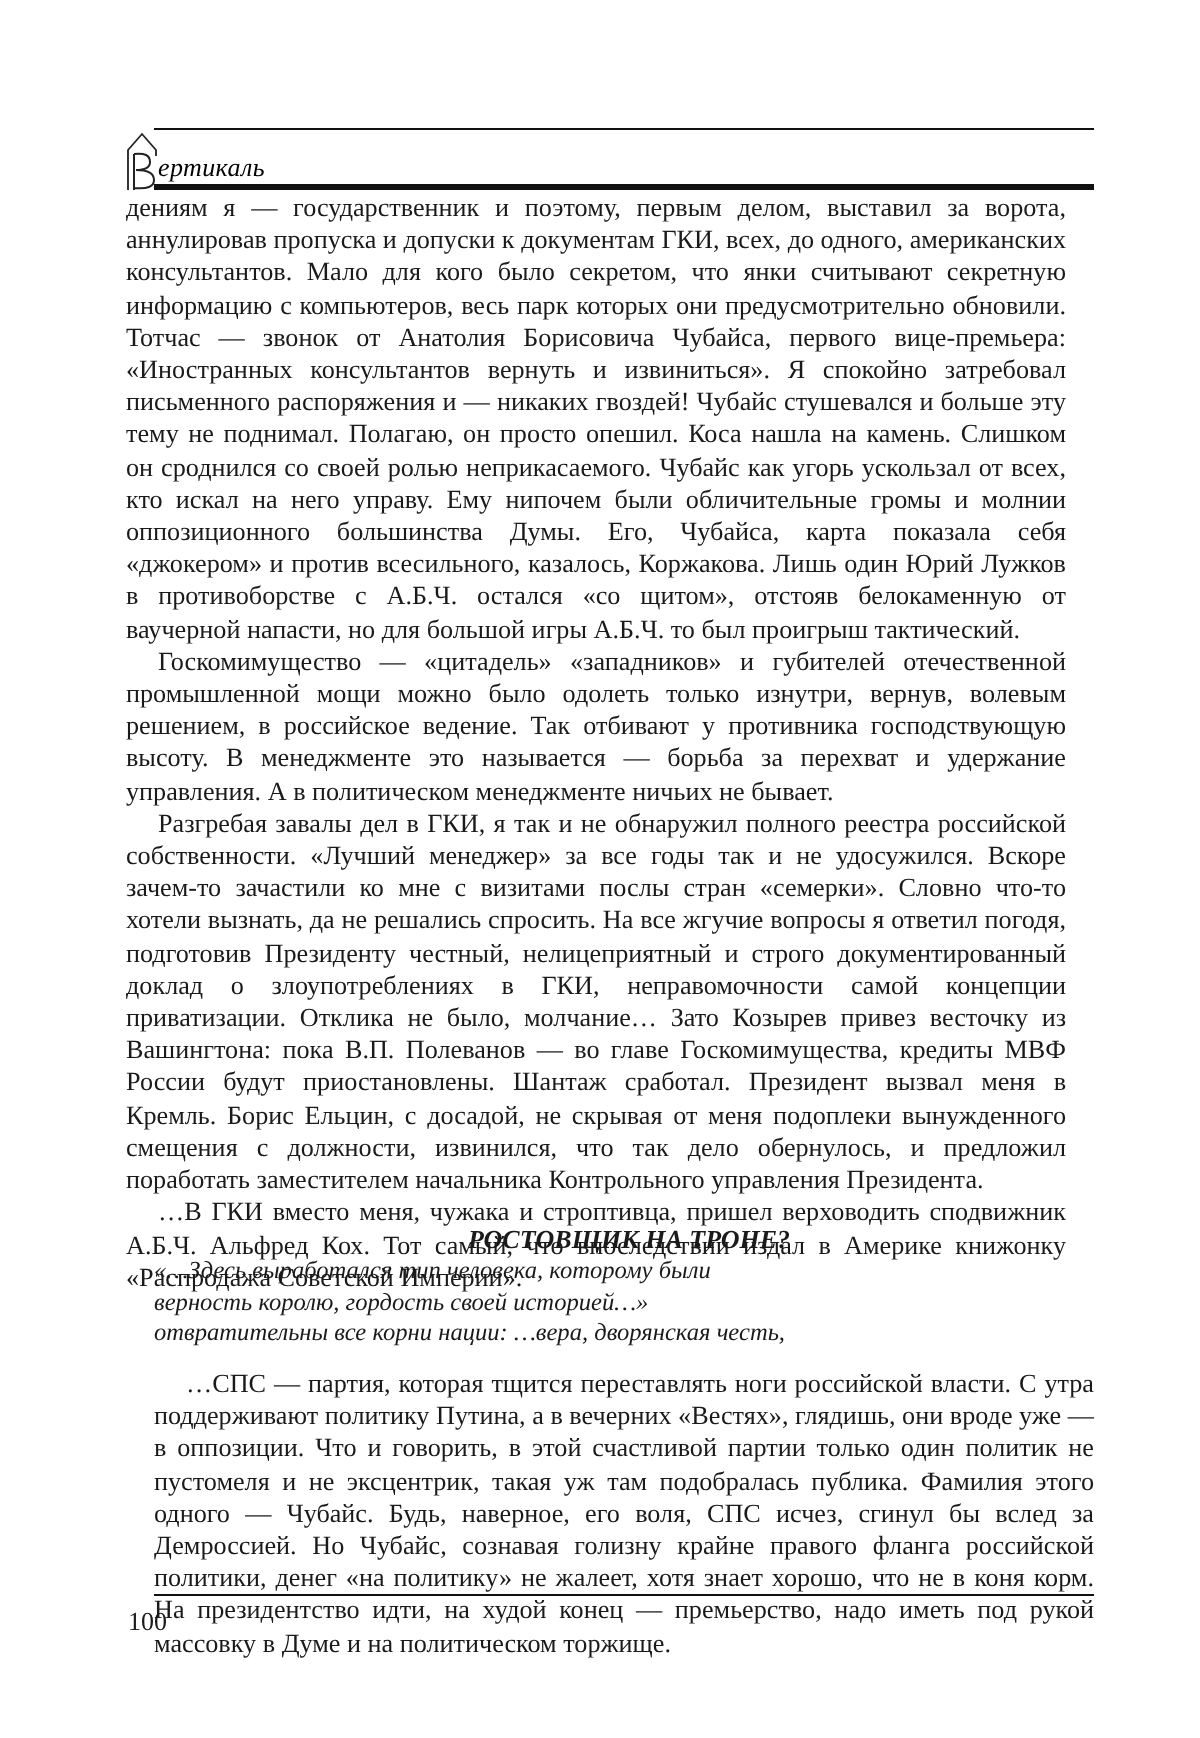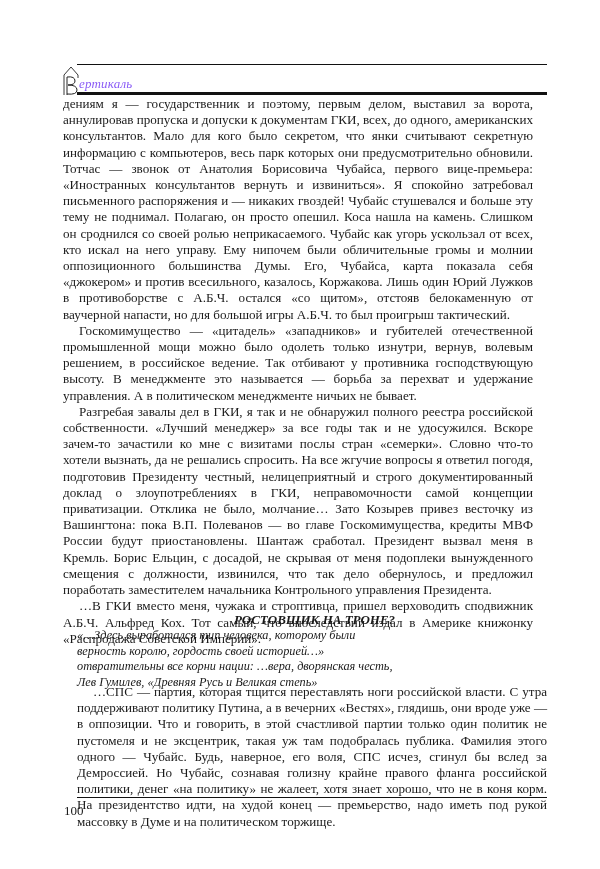--- a/index.html
+++ b/index.html
@@ -2,21 +2,21 @@
 <html><head>
   <meta charset="utf-8">
   <style>
     html, body { margin: 0; padding: 0; background: #ffffff; }
     body { width: 600px; height: 869px; position: relative; overflow: hidden;
            font-family: "Liberation Serif", "DejaVu Serif", serif; color: #1a1a1a; }
     .rule-top { position: absolute; left: 77px; width: 470px; top: 64px; height: 1px; background: #111; }
     .rule-thick { position: absolute; left: 77px; width: 470px; top: 92px; height: 3px; background: #111; }
     .logo { position: absolute; left: 62px; top: 66px; height: 30px; width: 120px; }
     .logo svg { position: absolute; left: 0; top: 0; }
-    .logo-text { position: absolute; left: 17px; top: 10px; font-style: italic; font-size: 13px; letter-spacing: 0.2px; color: #8b5cf6; }
+    .logo-text { position: absolute; left: 17px; top: 10px; font-style: italic; font-size: 13px; letter-spacing: 0.2px; color: #000000; }
     .body-text { position: absolute; left: 63px; width: 470px; top: 96px; font-size: 13.1px; line-height: 16.2px; text-align: justify; hyphens: manual; }
     .body-text p { margin: 0; text-indent: 16px; }
     .body-text p.cont { text-indent: 0; }
     .section { position: absolute; left: 77px; width: 470px; top: 612px; }
     .heading { margin-left: 157px; font-weight: bold; font-style: italic; font-size: 13px; line-height: 16px; }
     .epigraph { text-align: left; font-style: italic; font-size: 12.3px; line-height: 15.6px; }
     .body2 { position: absolute; left: 77px; width: 470px; top: 684px; font-size: 13.1px; line-height: 16.2px; text-align: justify; }
     .body2 p { margin: 0; text-indent: 16px; }
     .rule-bottom { position: absolute; left: 77px; width: 470px; top: 797px; height: 1px; background: #111; }
     .page-num { position: absolute; left: 64px; top: 803px; font-size: 13px; }
@@ -42,21 +42,20 @@
   <p>Разгребая завалы дел в ГКИ, я так и не обнаружил полного реестра российской соб­ственности. «Лучший менеджер» за все годы так и не удосужился. Вскоре зачем-то зачас­тили ко мне с визитами послы стран «семерки». Словно что-то хотели вызнать, да не решались спросить. На все жгучие вопросы я ответил погодя, подготовив Президенту чес­тный, нелицеприятный и строго документированный доклад о злоупотреблениях в ГКИ, неправомочности самой концепции приватизации. Отклика не было, молчание… Зато Ко­зырев привез весточку из Вашингтона: пока В.П. Полеванов — во главе Госкомимущес­тва, кредиты МВФ России будут приостановлены. Шантаж сработал. Президент вызвал меня в Кремль. Борис Ельцин, с досадой, не скрывая от меня подоплеки вынужденного смещения с должности, извинился, что так дело обернулось, и предложил поработать за­местителем начальника Контрольного управления Президента.</p>
   <p>…В ГКИ вместо меня, чужака и строптивца, пришел верховодить сподвижник А.Б.Ч. Альфред Кох. Тот самый, что впоследствии издал в Америке книжонку «Распродажа Со­ветской Империи».</p>
 </div>
 
 <div class="section">
   <div class="heading">РОСТОВЩИК НА ТРОНЕ?</div>
   <div class="epigraph">
     <div>«…Здесь выработался тип человека, которому были</div>
     <div>верность королю, гордость своей историей…»</div>
     <div>отвратительны все корни нации: …вера, дворянская честь,</div>
-    <div>Лев Гумилев, «Древняя Русь и Великая степь»</div>
   </div>
 </div>
 
 <div class="body2">
   <p>…СПС — партия, которая тщится переставлять ноги российской власти. С утра под­держивают политику Путина, а в вечерних «Вестях», глядишь, они вроде уже — в оппо­зиции. Что и говорить, в этой счастливой партии только один политик не пустомеля и не эксцентрик, такая уж там подобралась публика. Фамилия этого одного — Чубайс. Будь, наверное, его воля, СПС исчез, сгинул бы вслед за Демроссией. Но Чубайс, сознавая го­лизну крайне правого фланга российской политики, денег «на политику» не жалеет, хотя знает хорошо, что не в коня корм. На президентство идти, на худой конец — премьерство, надо иметь под рукой массовку в Думе и на политическом торжище.</p>
 </div>
 
 <div class="rule-bottom"></div>
 <div class="page-num">100</div>
 

